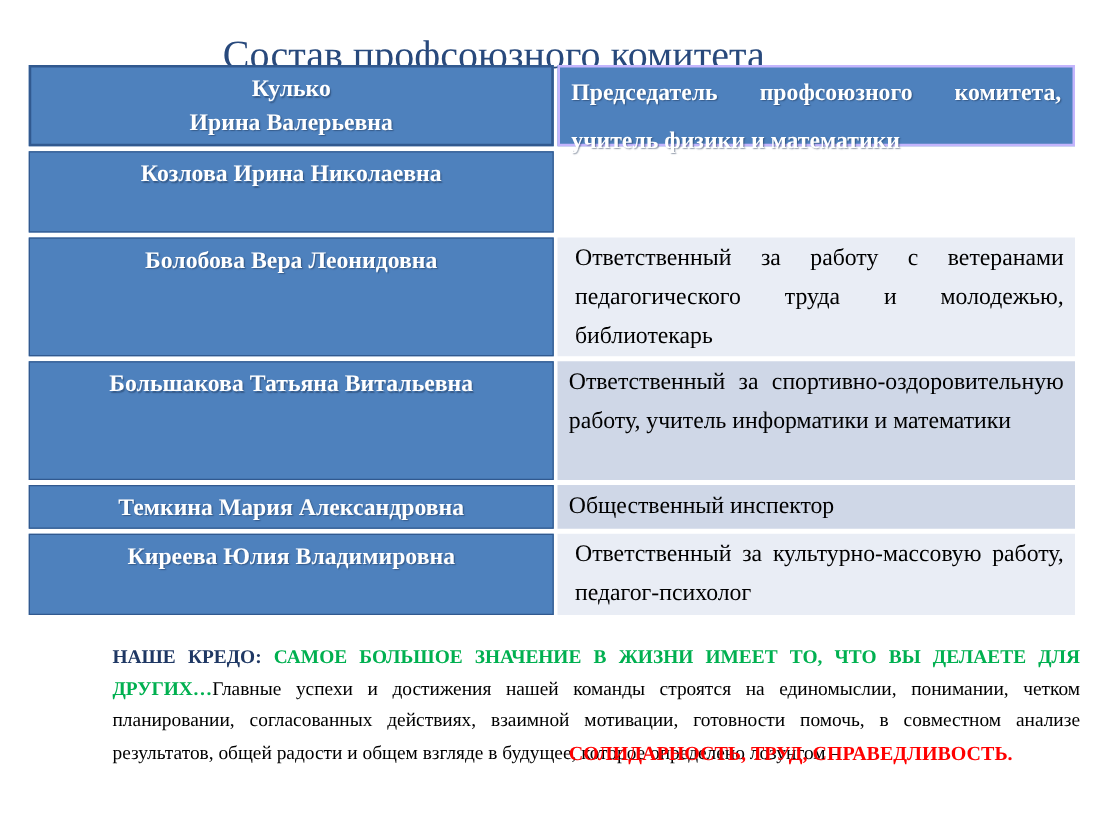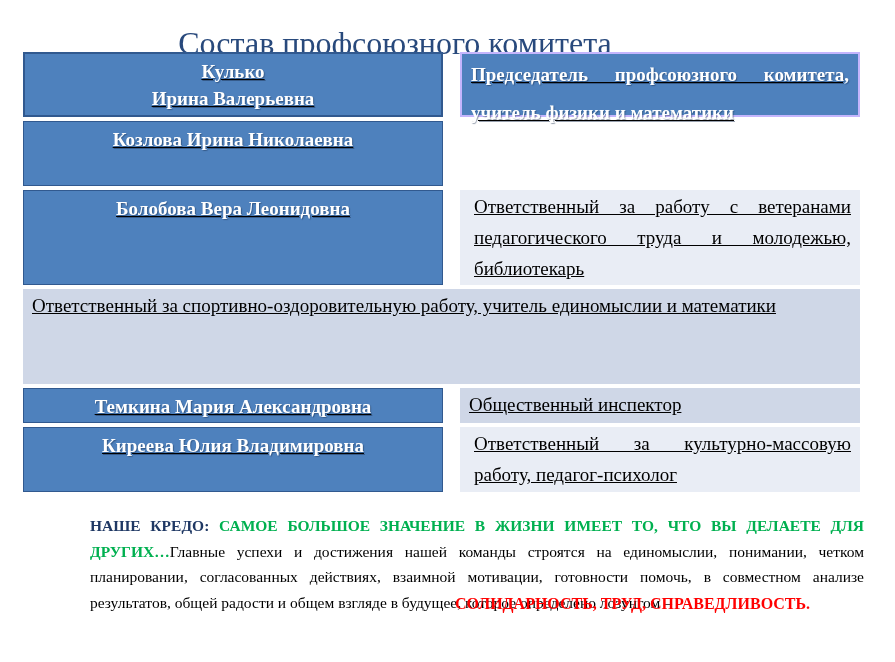--- a/index.html
+++ b/index.html
@@ -17,21 +17,21 @@
     color: #28497C;
     font-size: 32px;
     line-height: 44px;
     font-weight: 400;
   }
 
   .committee-table {
     position: absolute; top: 52px; left: 23px; width: 837px;
     display: flex; flex-direction: column;
   }
-  .t-row { display: flex; gap: 17px; margin-bottom: 4px; text-decoration: underline; }
+  .t-row { display: flex; gap: 3px; margin-bottom: 4px; }
 
   .cell-name {
     width: 420px; flex: 0 0 420px;
     background: #4E81BD;
     border: 1px solid #31598F;
     color: #ffffff;
     font-weight: bold;
     font-size: 19px;
     line-height: 27px;
     text-align: center;
@@ -104,21 +104,22 @@
   <div class="t-row r2">
     <div class="cell-name">Козлова Ирина Николаевна</div>
   </div>
 
   <div class="t-row r3">
     <div class="cell-name">Болобова Вера Леонидовна</div>
     <div class="cell-role band-b">Ответственный за работу с ветеранами педагогического труда и молодежью, библиотекарь</div>
   </div>
 
   <div class="t-row r4">
-    <div class="cell-role band-a">Ответственный за спортивно-оздоровительную работу, учитель единомыслии и математики</div>
+    <div class="cell-name">Большакова Татьяна Витальевна</div>
+    <div class="cell-role band-a">Ответственный за спортивно-оздоровительную работу, учитель информатики и математики</div>
   </div>
 
   <div class="t-row r6">
     <div class="cell-name">Темкина Мария Александровна</div>
     <div class="cell-role band-a">Общественный инспектор</div>
   </div>
 
   <div class="t-row r5">
     <div class="cell-name">Киреева Юлия Владимировна</div>
     <div class="cell-role band-b">Ответственный за культурно-массовую работу, педагог-психолог</div>

